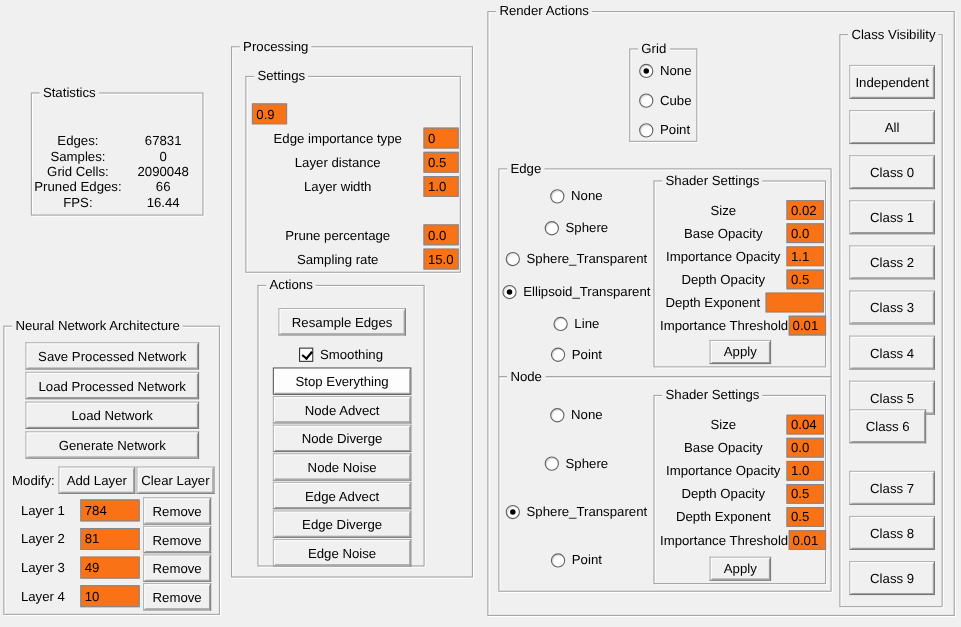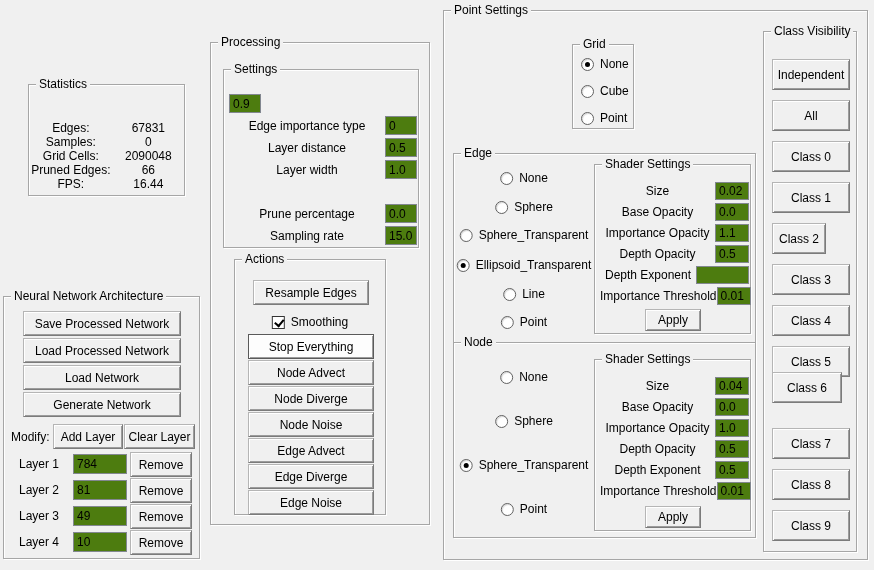--- a/index.html
+++ b/index.html
@@ -36,21 +36,21 @@
     box-shadow: inset 1px 1px 0 #ffffff, inset -1px -1px 0 #9c9c9c;
     display: flex; align-items: center; justify-content: center;
     font-family: inherit; font-size: 12px;
     white-space: nowrap;
     cursor: default;
   }
   .btn.focused { background: #fdfdfd; border-color:#5a5a5a; }
   
   .field {
     position: absolute;
-    background: #4d7c0f;
+    background: #f97316;
     border: 1px solid #828790;
     font-family: inherit; font-size: 12px;
     padding: 0 3px;
     outline: none;
   }
   
   .radiorow {
     position: absolute;
     display: flex; align-items: center; gap: 6px;
     white-space: nowrap;
@@ -199,21 +199,21 @@
       <button class="btn" style="left:13px;top:100px;width:126px;height:25px">Node Advect</button>
       <button class="btn" style="left:13px;top:126px;width:126px;height:25px">Node Diverge</button>
       <button class="btn" style="left:13px;top:152px;width:126px;height:25px">Node Noise</button>
       <button class="btn" style="left:13px;top:178px;width:126px;height:25px">Edge Advect</button>
       <button class="btn" style="left:13px;top:204px;width:126px;height:25px">Edge Diverge</button>
       <button class="btn" style="left:13px;top:230px;width:126px;height:25px">Edge Noise</button>
     </div>
   </div>
 
   <div class="group" style="left:443px;top:10px;width:425px;height:550px">
-    <span class="glabel">Point Settings</span>
+    <span class="glabel">Render Actions</span>
 
     <div class="group" style="left:128px;top:33px;width:62px;height:85px">
       <span class="glabel">Grid</span>
       <div class="radiorow" style="left:8px;top:11px">
         <span class="radio checked"></span>
         <span>None</span>
       </div>
       <div class="radiorow" style="left:8px;top:38px">
         <span class="radio"></span>
         <span>Cube</span>
@@ -335,21 +335,21 @@
         <button class="btn" style="left:50px;top:146px;width:56px;height:22px">Apply</button>
       </div>
     </div>
 
     <div class="group" style="left:319px;top:20px;width:94px;height:521px">
       <span class="glabel">Class Visibility</span>
       <button class="btn" style="left:8px;top:27px;width:78px;height:31px">Independent</button>
       <button class="btn" style="left:8px;top:68px;width:78px;height:31px">All</button>
       <button class="btn" style="left:8px;top:109px;width:78px;height:31px">Class 0</button>
       <button class="btn" style="left:8px;top:150px;width:78px;height:31px">Class 1</button>
-      <button class="btn" style="left:8px;top:191px;width:54px;height:31px">Class 2</button>
+      <button class="btn" style="left:8px;top:191px;width:78px;height:31px">Class 2</button>
       <button class="btn" style="left:8px;top:232px;width:78px;height:31px">Class 3</button>
       <button class="btn" style="left:8px;top:273px;width:78px;height:31px">Class 4</button>
       <button class="btn" style="left:8px;top:314px;width:78px;height:31px">Class 5</button>
       <button class="btn" style="left:8px;top:340px;width:70px;height:31px">Class 6</button>
       <button class="btn" style="left:8px;top:396px;width:78px;height:31px">Class 7</button>
       <button class="btn" style="left:8px;top:437px;width:78px;height:31px">Class 8</button>
       <button class="btn" style="left:8px;top:478px;width:78px;height:31px">Class 9</button>
     </div>
   </div>
 

